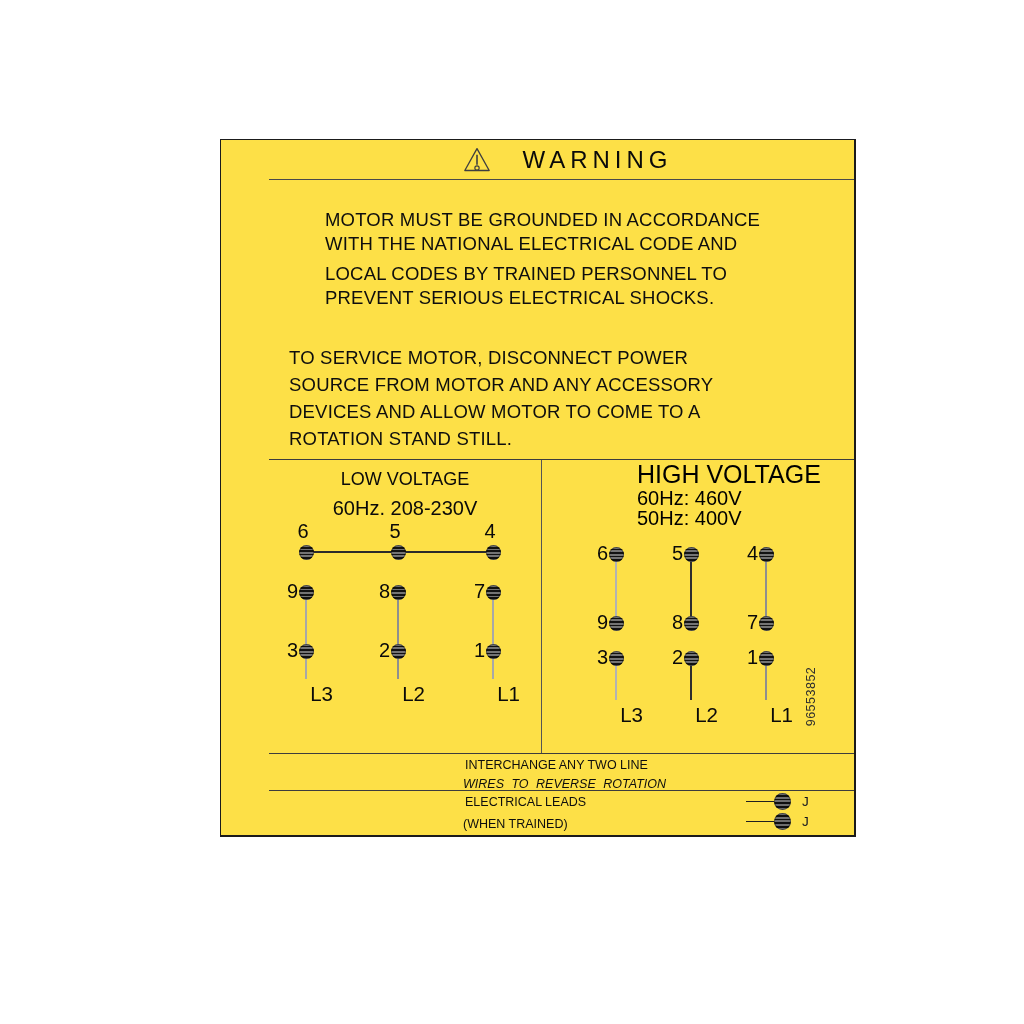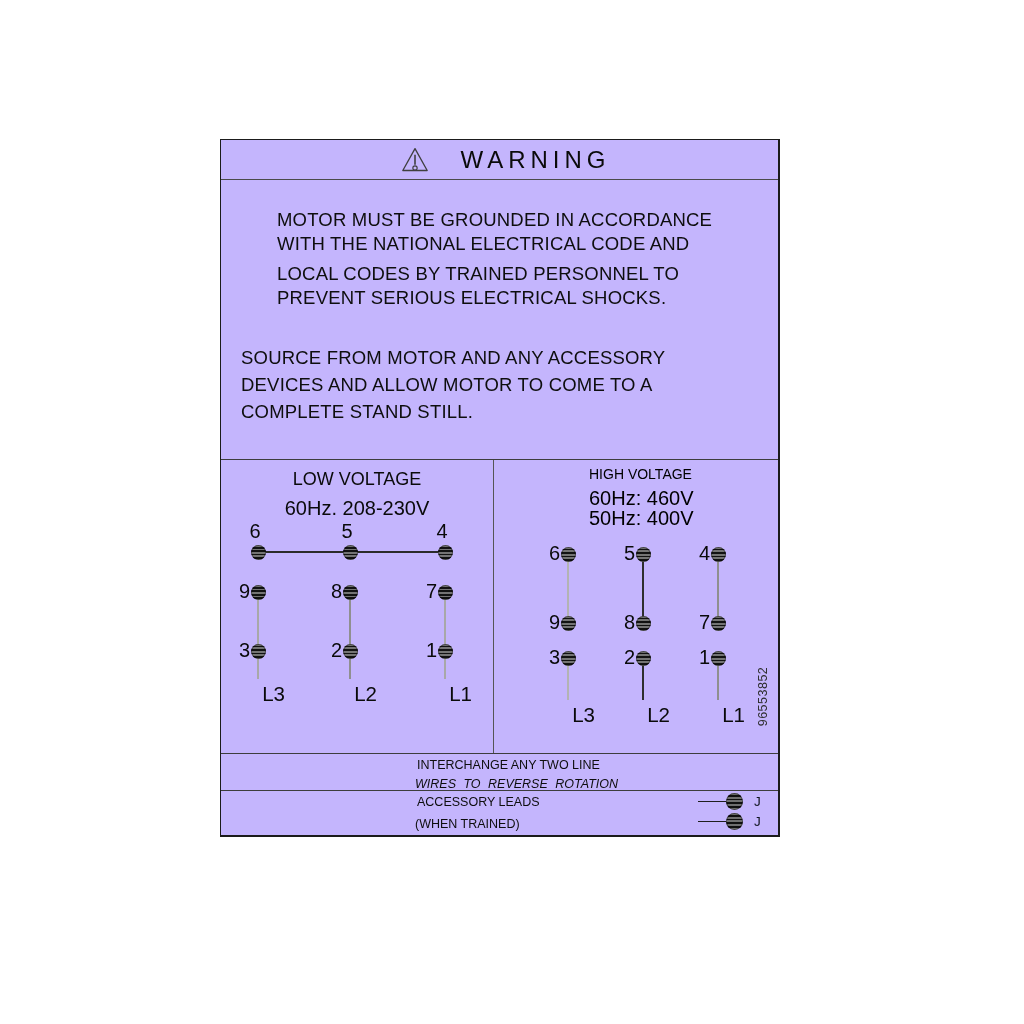--- a/index.html
+++ b/index.html
@@ -1,21 +1,21 @@
 <!DOCTYPE html>
 <html><head>
 <meta charset="utf-8">
 <style>
   * { margin:0; padding:0; box-sizing:border-box; }
   html,body { width:1024px; height:1024px; background:#ffffff; font-family:"Liberation Sans","DejaVu Sans",sans-serif; color:#000; }
   .stage { position:relative; width:1024px; height:1024px; background:#fff; overflow:hidden; }
 
-  .label { position:absolute; left:220px; top:139px; width:560px; height:698px;
+  .label { position:absolute; left:220px; top:139px; width:636px; height:698px;
            border:1.5px solid #1b1b1b; border-right-width:2.5px; border-bottom-width:2.5px;
-           background:#c4b5fd; display:flex; flex-direction:column; }
+           background:#fde047; display:flex; flex-direction:column;padding-left:48px; }
 
   
   .hdr { height:40px; border-bottom:1px solid #4a4a4a; display:flex; align-items:center;
          justify-content:center; gap:30px; padding-left:12px; }
   .hdr-title { font-size:24px; letter-spacing:5px; color:#0a0a0a; }
   .tri-icon { width:30px; height:30px; flex:0 0 auto; }
 
   
   .wbody { height:280px; border-bottom:1px solid #3d3d3d; padding:28px 20px 0 20px;
            font-size:18.5px; letter-spacing:0.2px; color:#0e0e0e; }
@@ -34,21 +34,21 @@
   .dot { position:absolute; width:15px; height:15px; border-radius:50%;
          background:repeating-linear-gradient(to bottom, #747474 0 1.7px, #121212 1.7px 3.5px);
          box-shadow:inset 0 0 0 1px rgba(0,0,0,0.4); }
   .tnum { position:absolute; font-size:20px; line-height:20px; color:#0a0a0a; }
   .num-c { width:24px; text-align:center; }
   .num-r { width:26px; text-align:right; }
   .wire { position:absolute; }
   .llabel { position:absolute; width:44px; text-align:right; font-size:20.5px; color:#0a0a0a; }
 
   .hv-head { position:absolute; left:368px; top:4px; font-size:20px; line-height:20.5px; white-space:nowrap; }
-  .hv-head .t { font-size:14px; margin-bottom:3px; }
+  .hv-head .t { font-size:25px; margin-bottom:3px; }
 
   .partnum { position:absolute; left:500px; top:229px; width:84px; height:15px;
              transform:rotate(-90deg); text-align:center; font-size:12.5px;
              letter-spacing:0.5px; color:#2e2e2e; white-space:nowrap; }
 
   
   .note1 { position:relative; height:37px; border-bottom:1px solid #3d3d3d; }
   .note2 { position:relative; flex:1; }
   .small { position:absolute; font-size:12.5px; color:#0e0e0e; white-space:nowrap; }
   .wide-ws { word-spacing:4px; }
@@ -74,23 +74,24 @@
     </div>
 
     <div class="wbody">
       <div class="para1">
         <div>MOTOR MUST BE GROUNDED IN ACCORDANCE</div>
         <div>WITH THE NATIONAL ELECTRICAL CODE AND</div>
         <div>LOCAL CODES BY TRAINED PERSONNEL TO</div>
         <div>PREVENT SERIOUS ELECTRICAL SHOCKS.</div>
       </div>
       <div class="para2">
+        <div>TO SERVICE MOTOR, DISCONNECT POWER</div>
         <div>SOURCE FROM MOTOR AND ANY ACCESSORY</div>
         <div>DEVICES AND ALLOW MOTOR TO COME TO A</div>
-        <div>COMPLETE STAND STILL.</div>
+        <div>ROTATION STAND STILL.</div>
       </div>
     </div>
 
     <div class="diagrams">
       <div class="divider"></div>
 
       <div class="panel-title centered" style="left:0;width:272px;top:9px;">LOW VOLTAGE</div>
       <div class="panel-title centered" style="left:0;width:272px;top:37px;font-size:20px;">60Hz. 208-230V</div>
 
       <div class="wire" style="left:37px;top:91px;width:187px;height:2px;background:#2b2b2b;"></div>
@@ -165,21 +166,21 @@
 
       <div class="partnum">96553852</div>
     </div>
 
     <div class="note1">
       <span class="small" style="left:196px;top:4px;">INTERCHANGE ANY TWO LINE</span>
       <span class="small wide-ws" style="left:194px;top:23px;font-style:italic;">WIRES TO REVERSE ROTATION</span>
     </div>
 
     <div class="note2">
-      <span class="small" style="left:196px;top:4px;">ACCESSORY LEADS</span>
+      <span class="small" style="left:196px;top:4px;">ELECTRICAL LEADS</span>
       <span class="small" style="left:194px;top:26px;">(WHEN TRAINED)</span>
 
       <div class="lead-line" style="left:477px;top:9.5px;"></div>
       <div class="lead-dot" style="left:504.5px;top:2px;"></div>
       <span class="lead-j" style="left:533px;top:3px;">J</span>
 
       <div class="lead-line" style="left:477px;top:29.5px;"></div>
       <div class="lead-dot" style="left:504.5px;top:22px;"></div>
       <span class="lead-j" style="left:533px;top:23px;">J</span>
     </div>

